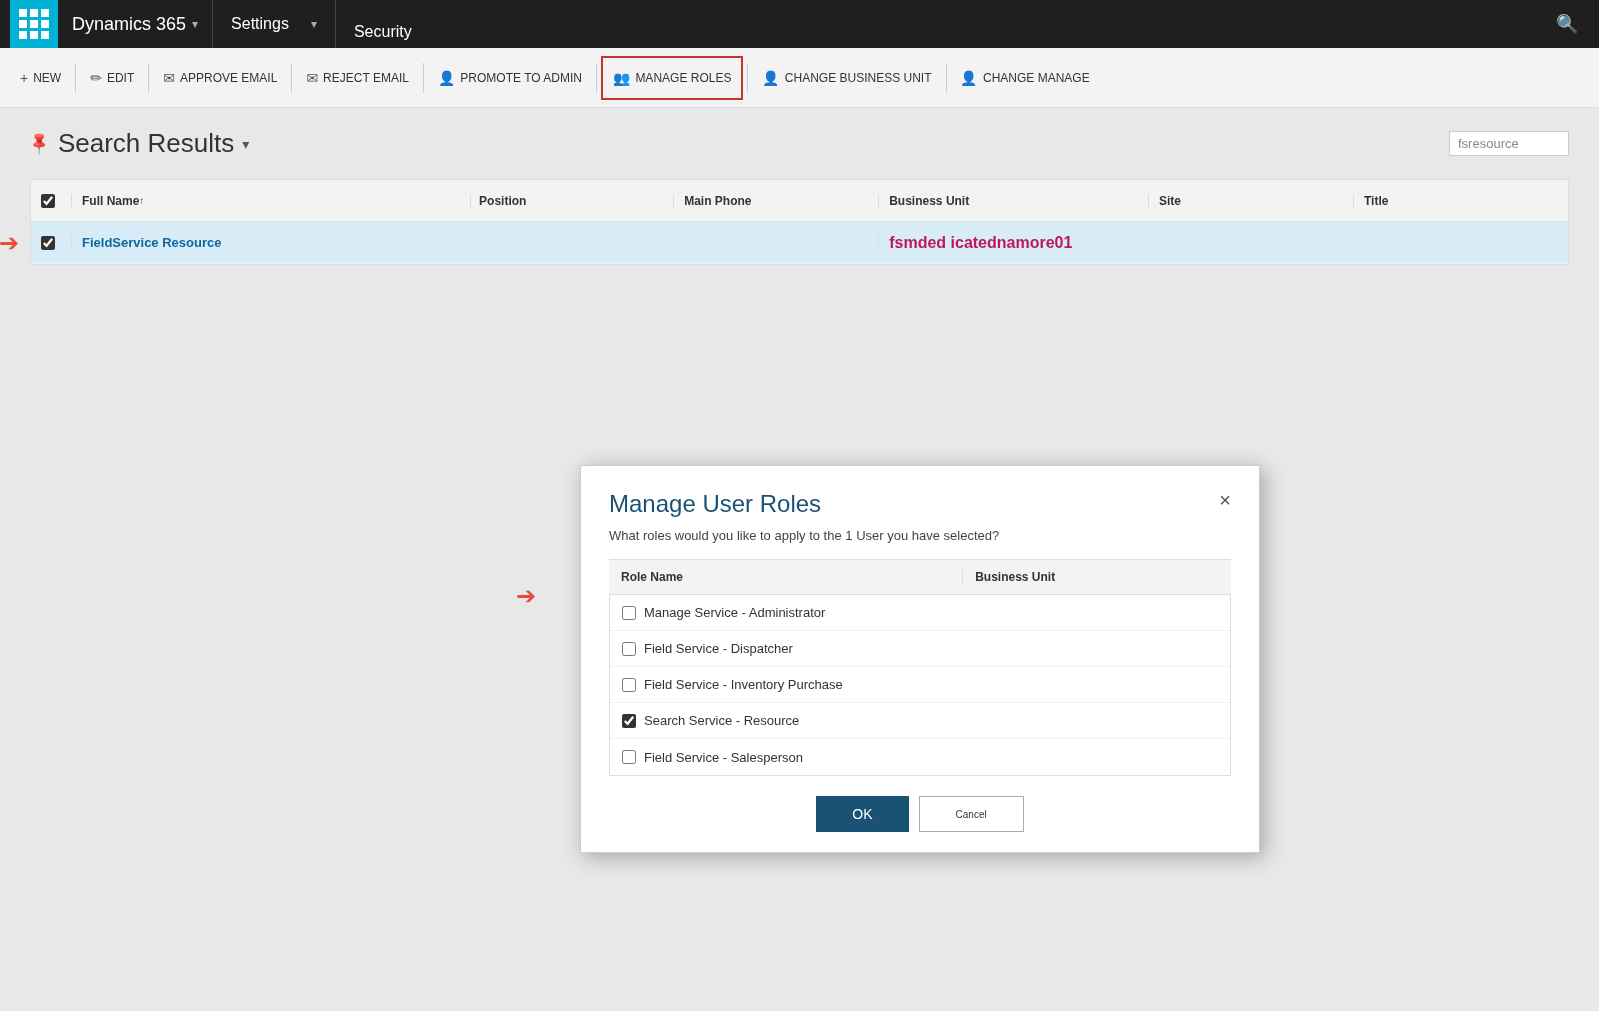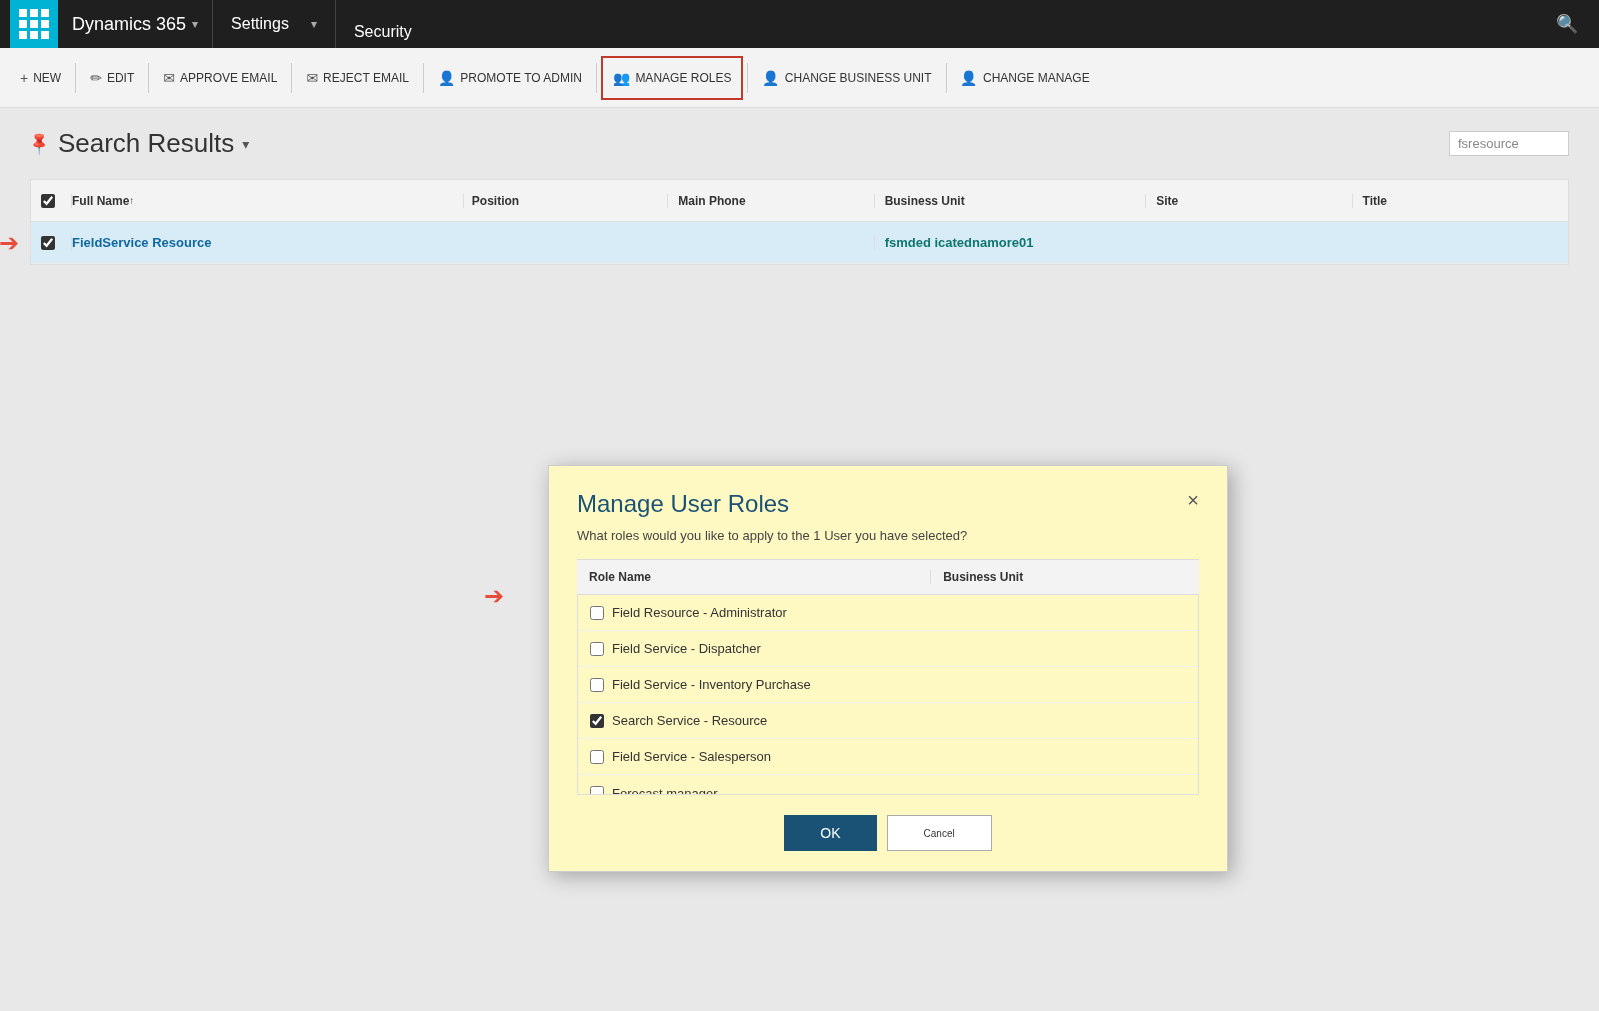--- a/index.html
+++ b/index.html
@@ -176,21 +176,21 @@
     .col-checkbox {
       width: 30px;
       display: flex;
       align-items: center;
     }
     .col-fullname {
       flex: 3;
       display: flex;
       align-items: center;
       gap: 0;
-      padding-left: 0;
+      padding-left: 10px;
       font-size: 12px;
       color: #333;
       font-weight: 600;
       border-left: 1px solid #ddd;
     }
     .col-position {
       flex: 1.5;
       font-size: 12px;
       color: #333;
       font-weight: 600;
@@ -257,33 +257,33 @@
       top: 50%;
       transform: translateY(-50%);
     }
     .row-name-link {
       color: #1068a0;
       font-size: 13px;
       text-decoration: none;
       cursor: pointer;
     }
     .row-business-unit {
-      font-size: 13px;
-      color: #0f766e;
+      font-size: 16px;
+      color: #be185d;
     }
 
     
     .modal-dialog {
-      background: #fef9c3;
+      background: #ffffff;
       border: 1px solid #ccc;
       width: 680px;
       box-shadow: 4px 4px 20px rgba(0,0,0,0.3);
       position: absolute;
       top: 200px;
-      left: 518px;
+      left: 550px;
     }
     .modal-header {
       display: flex;
       align-items: flex-start;
       justify-content: space-between;
       padding: 24px 28px 10px 28px;
     }
     .modal-title {
       font-size: 24px;
       color: #1a5276;
@@ -529,42 +529,38 @@
 
     <div class="roles-table-header">
       <div class="roles-col-name">Role Name</div>
       <div class="roles-col-business">Business Unit</div>
     </div>
 
     <div class="roles-list-container" style="position:relative;">
 
     <div class="role-item">
           <input type="checkbox" style="">
-          <span class="role-label">Field Resource - Administrator</span>
+          <span class="role-label">Manage Service - Administrator</span>
         </div>
         <div class="role-item">
           <input type="checkbox" style="">
           <span class="role-label">Field Service - Dispatcher</span>
         </div>
         <div class="role-item">
           <input type="checkbox" style="">
           <span class="role-label">Field Service - Inventory Purchase</span>
         </div>
         <div class="role-item">
           <input type="checkbox" checked="" style="">
           <span class="role-label">Search Service - Resource</span>
         </div>
         <div class="role-item">
           <input type="checkbox" style="">
           <span class="role-label">Field Service - Salesperson</span>
         </div>
-        <div class="role-item">
-          <input type="checkbox" style="">
-          <span class="role-label">Forecast manager</span>
-        </div>
       </div>
 
     <div class="modal-footer">
       <button class="btn-ok">OK</button>
       <button class="btn-cancel">Cancel</button>
     </div>
   <span style="position: absolute; left: -65px; color: rgb(231, 76, 60); font-size: 24px; top: 116px;">➔</span>
     </div>
 
 </div>

